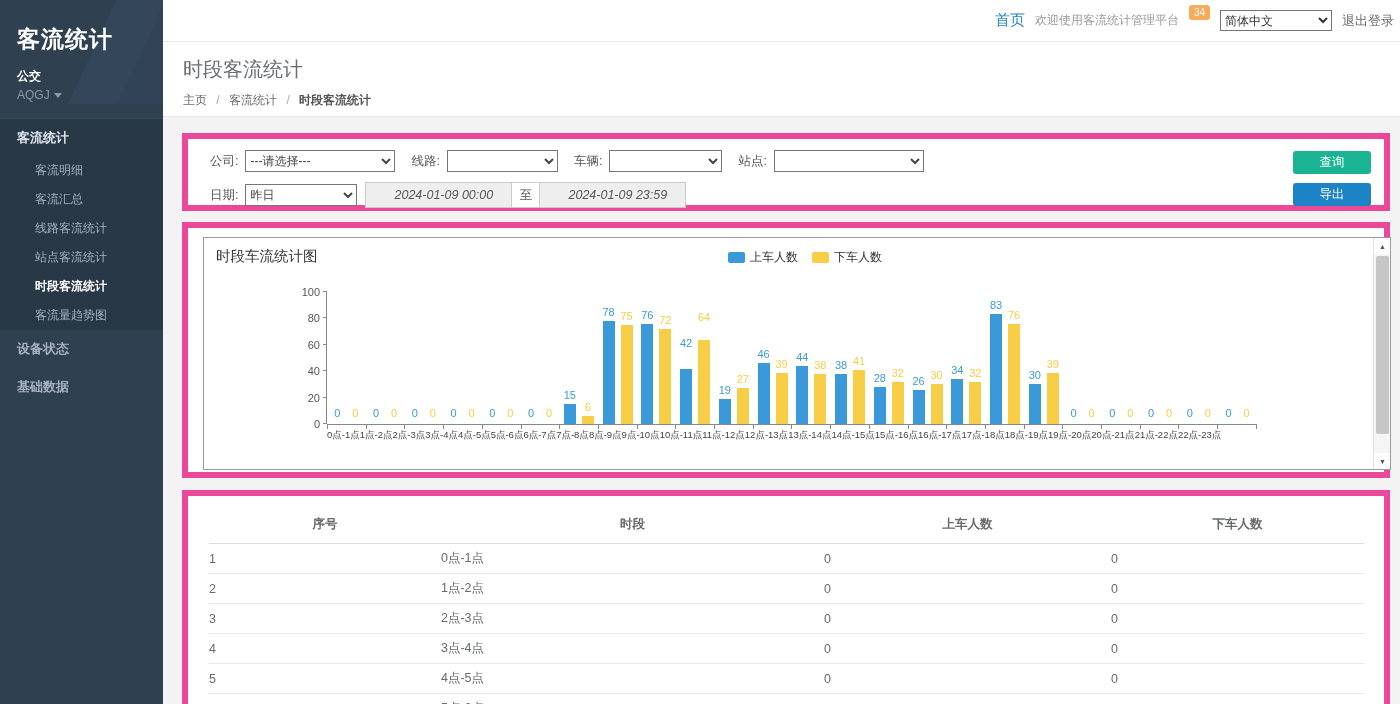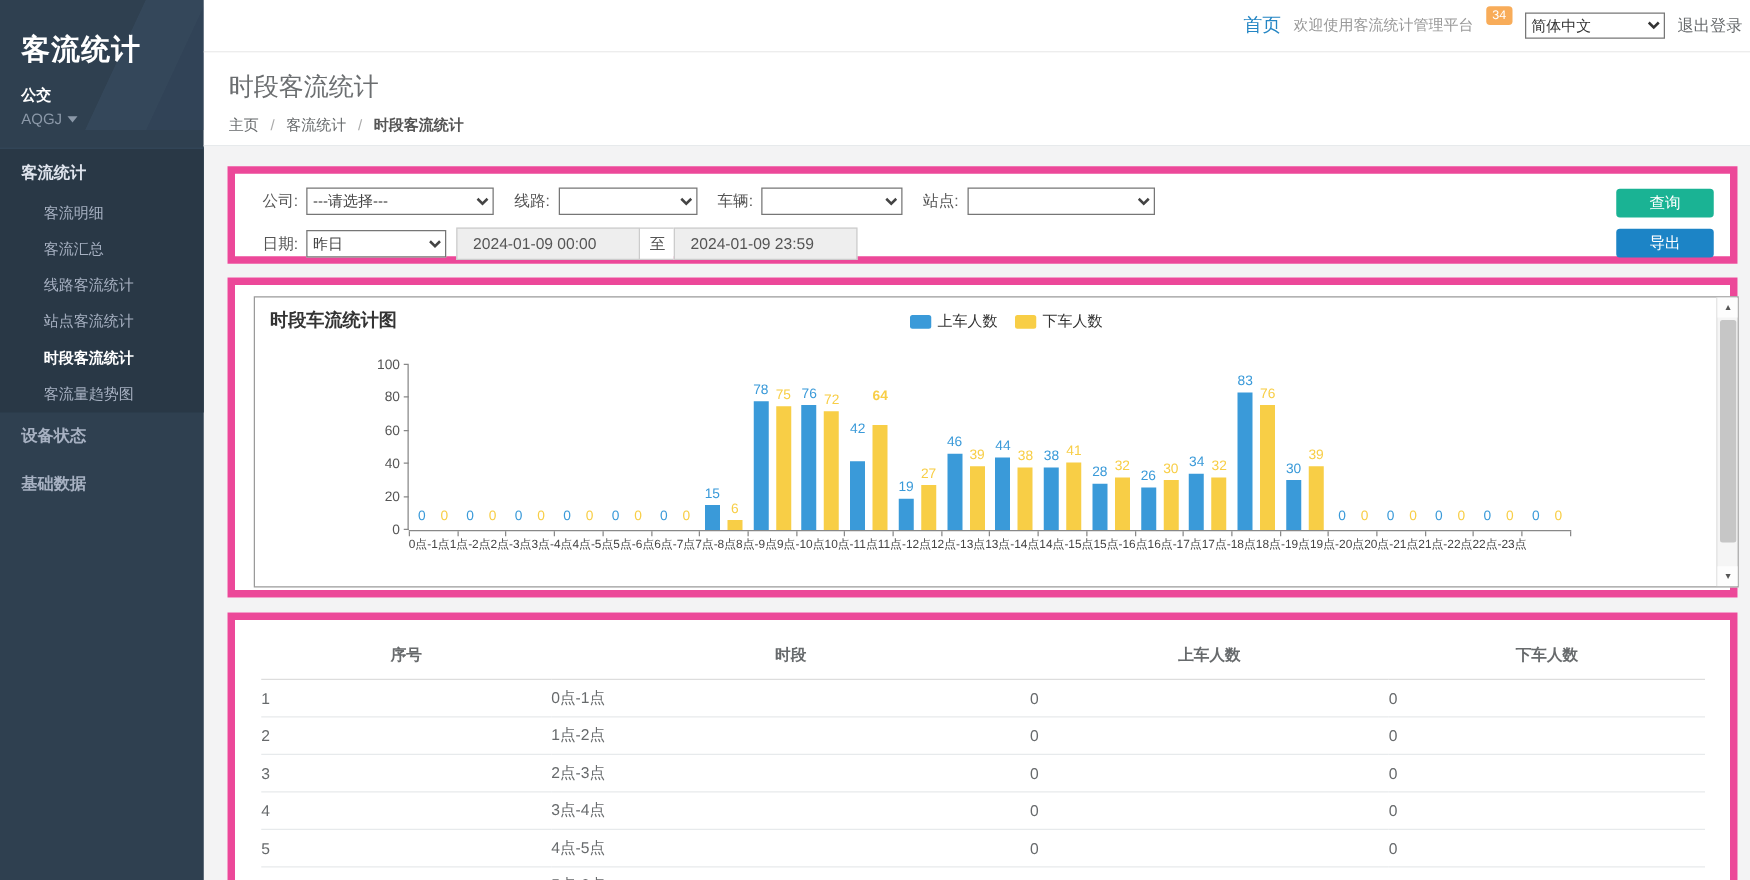--- a/index.html
+++ b/index.html
@@ -50,33 +50,33 @@
   .f-row { display:flex; align-items:center; height:24px; }
   .f-row2 { margin-top:9px; height:26px; }
   .f-label { font-size:12.5px; color:#555; margin-right:7px; }
   select.f-select { height:22px; font-size:12px; color:#444; border:1px solid #767676; background:#fff; }
   .sel-company { width:150px; margin-right:16px; }
   .sel-line { width:111px; margin-right:16px; }
   .sel-vehicle { width:113px; margin-right:16px; }
   .sel-station { width:150px; }
   .sel-preset { width:112px; height:24px; margin-right:8px; }
   .date-input { width:147px; height:26px; background:#eeeeee; border:1px solid #cccccc; font-size:12.5px;
-    color:#555; padding-left:12px; display:flex; align-items:center; }
+    color:#555; padding-left:28px; display:flex; align-items:center;font-style:italic; }
   .date-sep { width:27px; height:26px; border-top:1px solid #ccc; border-bottom:1px solid #ccc; background:#fff;
     display:flex; align-items:center; justify-content:center; font-size:12.5px; color:#555; }
   .btn-col { position:absolute; right:13px; top:12px; display:flex; flex-direction:column; gap:9px; }
   .btn { width:78px; height:23px; border:none; border-radius:3px; color:#fff; font-size:12.5px; cursor:pointer;
     font-family:inherit; }
   .btn-search { background:#1ab394; }
   .btn-export { background:#1c84c6; }
 
   
   .chart-card { margin-top:11px; height:256px; padding:9px 0 0 15px; }
   .scrollbox { position:relative; width:1188px; height:233px; border:1px solid #9a9a9a; background:#fff; overflow:hidden; }
-  .chart-title { position:absolute; left:12px; top:9px; font-size:14.5px; font-weight:bold; color:#333;text-align:center; }
+  .chart-title { position:absolute; left:12px; top:9px; font-size:14.5px; font-weight:normal; color:#333;text-align:center; }
   .legend { position:absolute; left:524px; top:11px; display:flex; align-items:center; gap:14px; }
   .legend-item { display:flex; align-items:center; gap:5px; font-size:12px; color:#333; }
   .legend-swatch { width:17px; height:11px; border-radius:2px; }
   .plot { position:absolute; left:123px; top:54px; width:930px; height:132px; }
   .yaxis-line { position:absolute; left:-1px; top:0; bottom:0; width:1px; background:#888; }
   .ytick { position:absolute; right:100%; width:4px; height:1px; background:#888; margin-right:0; }
   .ylabel { position:absolute; right:calc(100% + 7px); font-size:11px; color:#555; transform:translateY(6px); white-space:nowrap; }
   .groups { position:absolute; left:0; top:0; width:100%; height:100%; display:flex; }
   .cat { flex:1; position:relative; display:flex; align-items:flex-end; justify-content:center; gap:6px; }
   .barwrap { position:relative; width:12px; }
@@ -279,21 +279,21 @@
                 <span class="bar-label" style="bottom: 98.04px; color: rgb(248, 206, 70);">72</span>
               </div>
             </div>
             <div class="cat">
               <div class="barwrap">
                 <div class="bar" style="height: 55.44px; background: rgb(58, 154, 217);"></div>
                 <span class="bar-label" style="bottom: 75px; color: rgb(58, 154, 217);">42</span>
               </div>
               <div class="barwrap">
                 <div class="bar" style="height: 84.48px; background: rgb(248, 206, 70);"></div>
-                <span class="bar-label" style="bottom: 101px; color: rgb(248, 206, 70); font-weight: bold;">64</span>
+                <span class="bar-label" style="bottom: 101px; color: rgb(248, 206, 70);">64</span>
               </div>
             </div>
             <div class="cat">
               <div class="barwrap">
                 <div class="bar" style="height: 25.08px; background: rgb(58, 154, 217);"></div>
                 <span class="bar-label" style="bottom: 28.08px; color: rgb(58, 154, 217); text-align: center;">19</span>
               </div>
               <div class="barwrap">
                 <div class="bar" style="height: 35.64px; background: rgb(248, 206, 70);"></div>
                 <span class="bar-label" style="bottom: 38.64px; color: rgb(248, 206, 70);">27</span>

